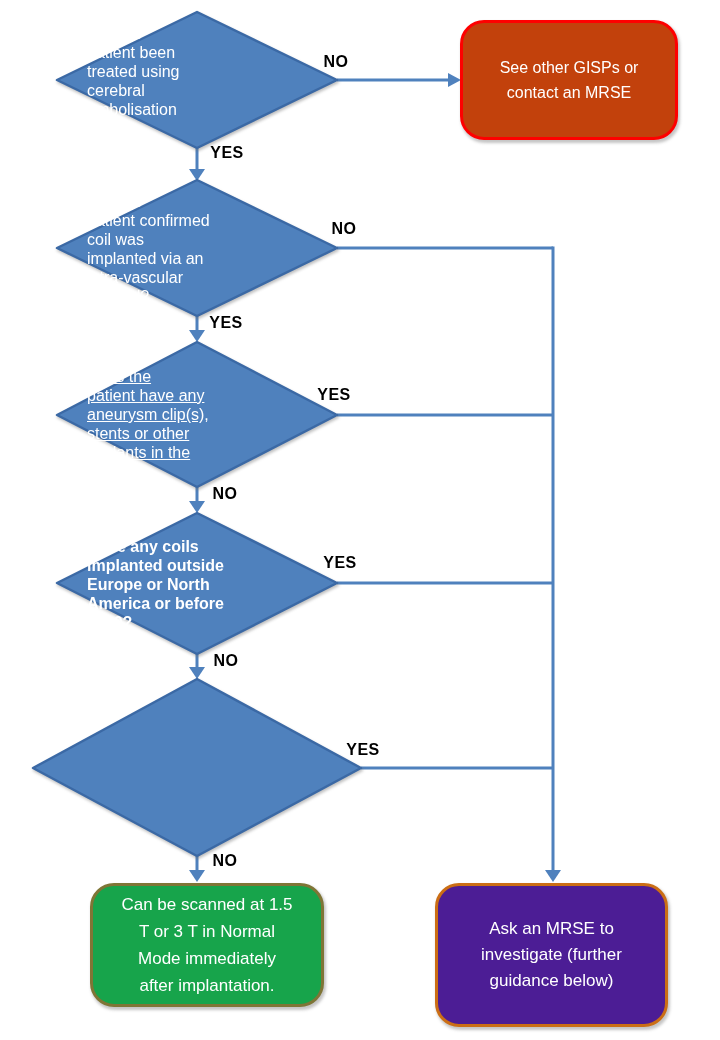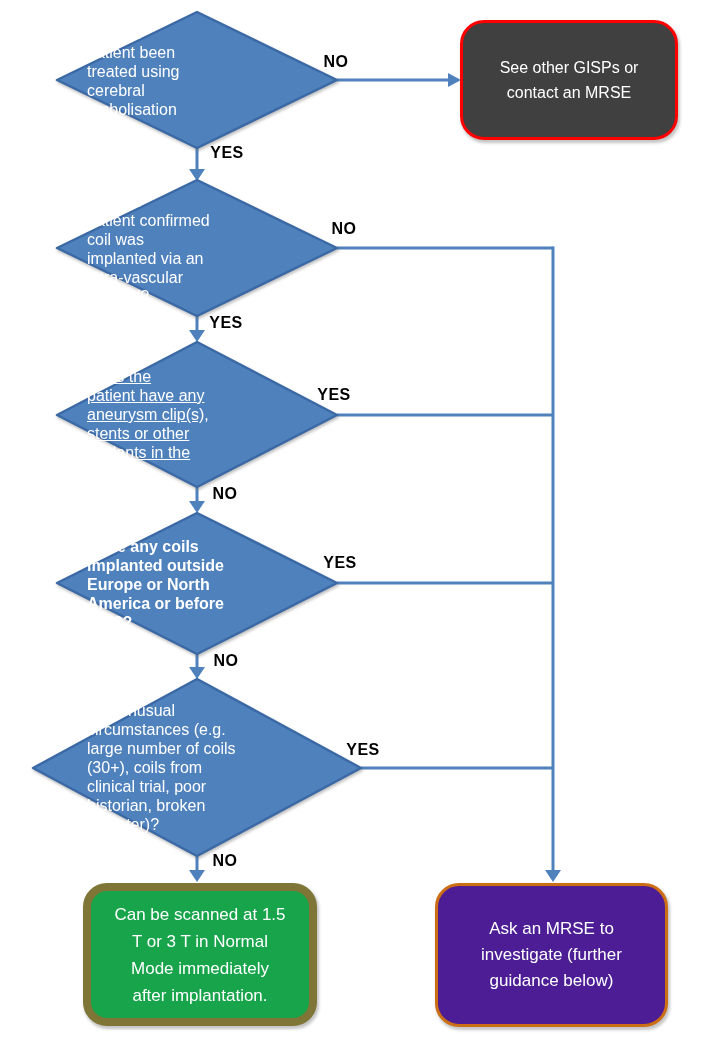--- a/index.html
+++ b/index.html
@@ -45,22 +45,22 @@
     text-align: center;
     white-space: pre-line;
     box-shadow: 1.5px 2.5px 3px rgba(110,110,110,0.4);
   }
   .terminal-reject {
     left: 460px; top: 20px; width: 218px; height: 120px;
     background: #d99694; border: 3.5px solid #fe0000;
     font-size: 16px; line-height: 25px;
   }
   .terminal-success {
-    left: 83px; top: 883px; width: 234px; height: 143px;
-    background: #17a44b; border: 8px solid #0f172a;
+    left: 90px; top: 883px; width: 234px; height: 124px;
+    background: #17a44b; border: 3px solid #0f172a;
     font-size: 17px; line-height: 27px;
   }
   .terminal-investigate {
     left: 435px; top: 883px; width: 233px; height: 144px;
     background: #e9821e; border: 3px solid #cb6e15;
     font-size: 17px; line-height: 26px;
   }
 </style>
 </head>
 <body>
@@ -118,40 +118,33 @@
 patient have any
 aneurysm clip(s),
 stents or other
 implants in the
 brain?</div>
   <div class="dtext" style="left:197px; top:584px;font-weight:bold;">Were any coils
 implanted outside
 Europe or North
 America or before
 2000?</div>
-  <div class="dtext" style="left:197px; top:767px;">Any unusual
-circumstances (e.g.
-large number of coils
-(30+), coils from
-clinical trial, poor
-historian, broken
-catheter)?</div>
 
   <div class="branch-label" style="left:336px; top:62px;">NO</div>
   <div class="branch-label" style="left:227px; top:153px;">YES</div>
   <div class="branch-label" style="left:344px; top:229px;">NO</div>
   <div class="branch-label" style="left:226px; top:323px;">YES</div>
   <div class="branch-label" style="left:334px; top:395px;">YES</div>
   <div class="branch-label" style="left:225px; top:494px;">NO</div>
   <div class="branch-label" style="left:340px; top:563px;">YES</div>
   <div class="branch-label" style="left:226px; top:661px;">NO</div>
   <div class="branch-label" style="left:363px; top:750px;">YES</div>
   <div class="branch-label" style="left:225px; top:861px;">NO</div>
 
-  <div class="terminal terminal-reject" style="background-color: #404040; border-color: rgb(254, 0, 0); color: rgb(255, 255, 255);">
+  <div class="terminal terminal-reject" style="background-color: #c2410c; border-color: rgb(254, 0, 0); color: rgb(255, 255, 255);">
     <span>See other GISPs or
 contact an MRSE</span>
   </div>
 
   <div class="terminal terminal-success" style="background-color: rgb(23, 164, 75); border-color: rgb(127, 117, 54); color: rgb(255, 255, 255);">
     <span>Can be scanned at 1.5
 T or 3 T in Normal
 Mode immediately
 after implantation.</span>
   </div>

